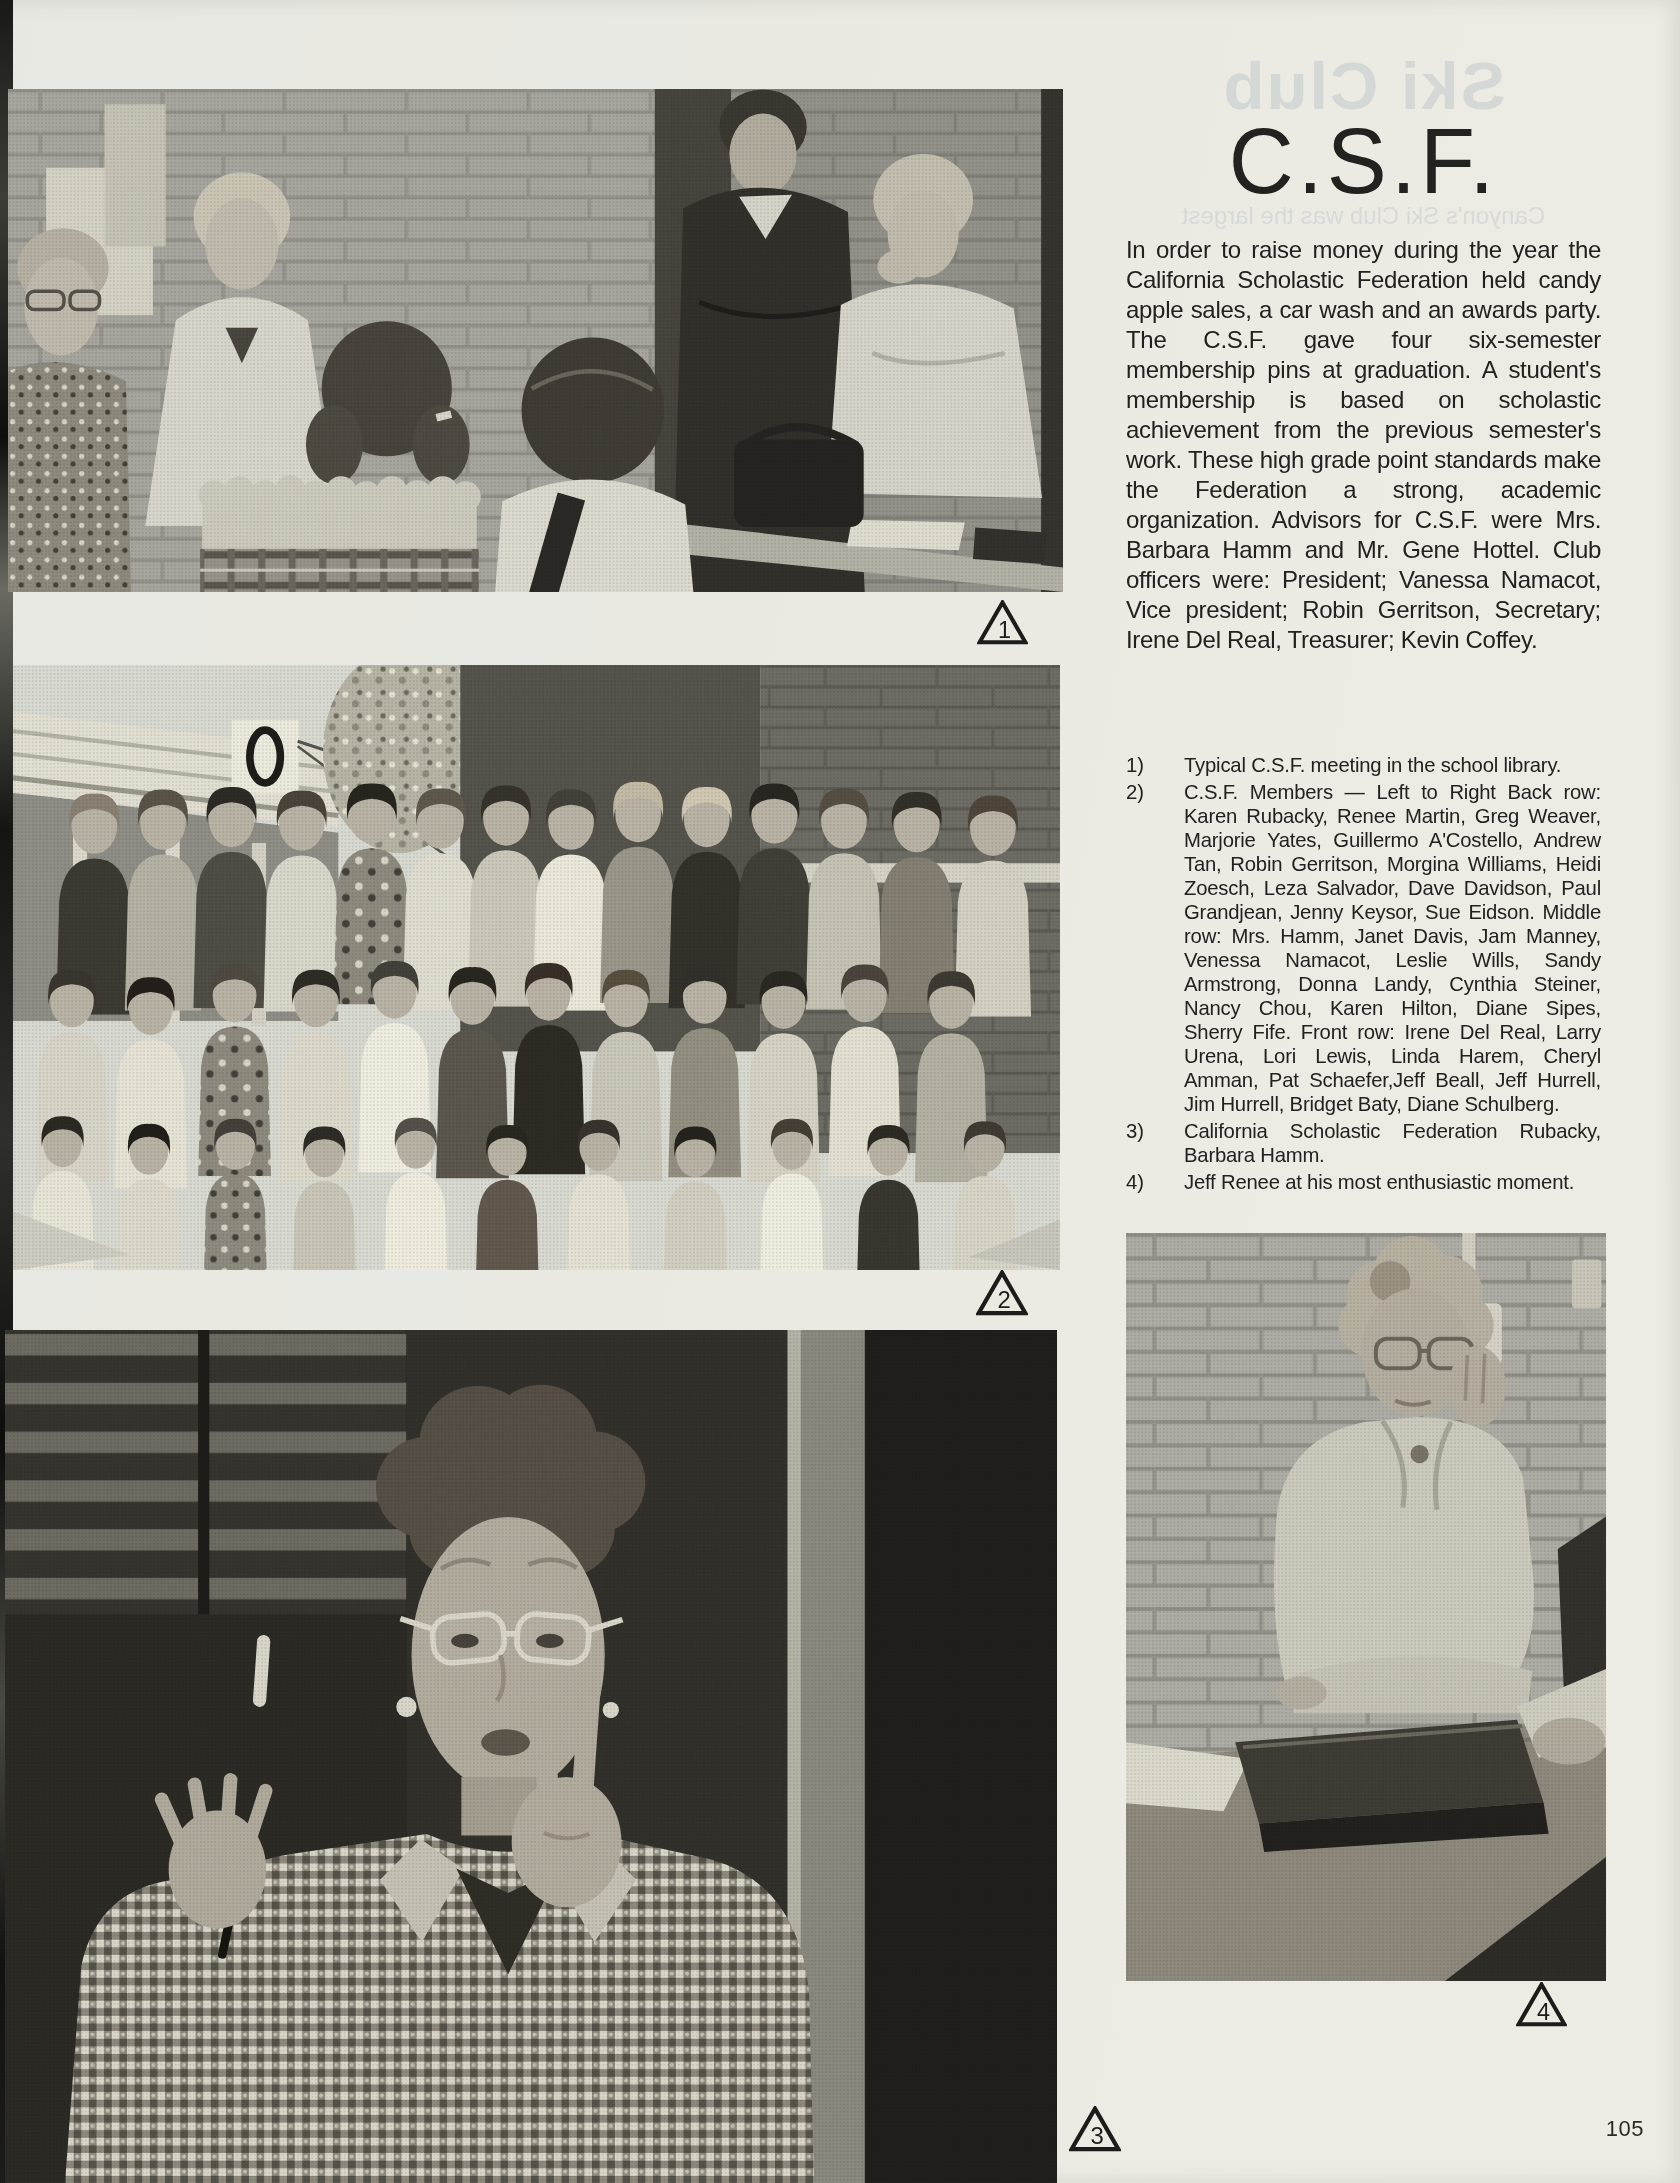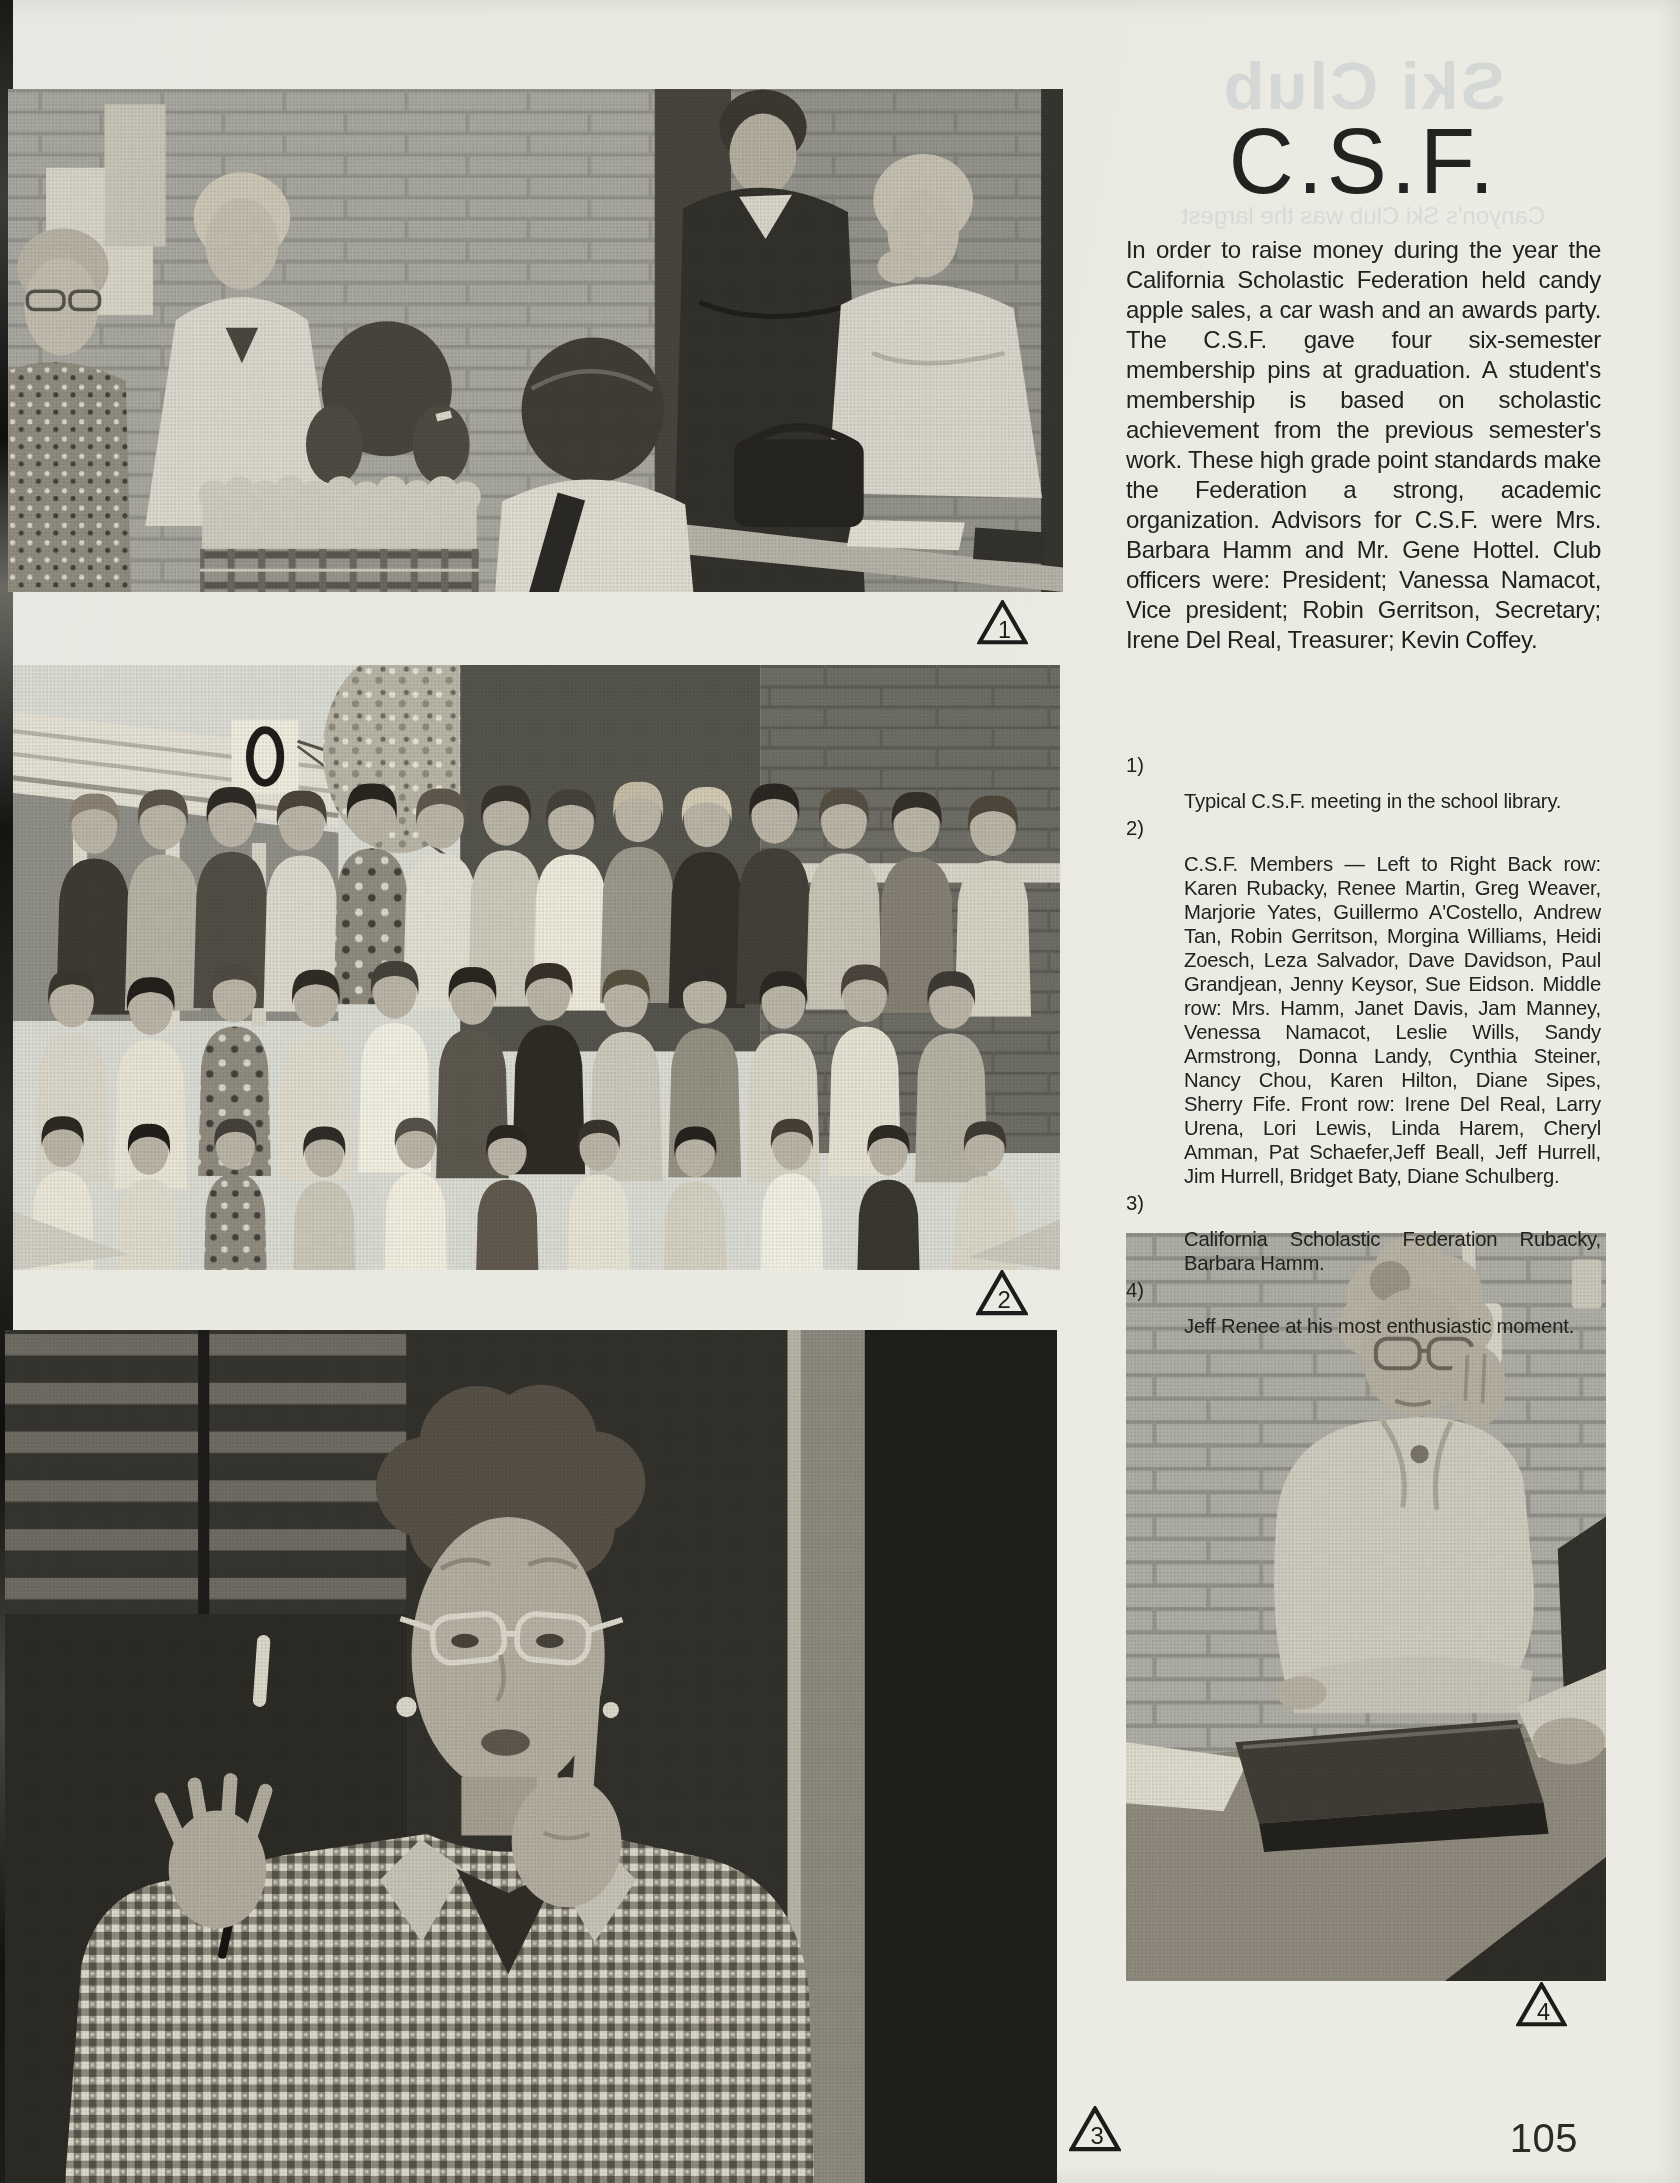--- a/index.html
+++ b/index.html
@@ -42,22 +42,22 @@
   .ghost{position:absolute;color:rgba(120,138,160,.20);transform:scaleX(-1);text-align:center;pointer-events:none;}
   .ghost-h{left:1126px;top:47px;width:475px;font-size:67px;font-weight:700;letter-spacing:2px;}
   .ghost-l{left:1113px;top:202px;width:501px;font-size:24px;color:rgba(120,138,160,.17);}
   .bodytext{
     top:235px;font-size:24px;line-height:30px;letter-spacing:-0.3px;
     text-align:justify;color:#21211f;
   }
   .captions{top:753px;}
   .cap{display:grid;grid-template-columns:58px 1fr;margin-bottom:3px;}
   .cap .n{font-size:20.3px;line-height:24px;color:#21211f;}
-  .cap .t{font-size:20.3px;line-height:24px;letter-spacing:-0.2px;text-align:justify;color:#21211f;margin-top:36px;}
-  .pagenum{position:absolute;left:1489px;top:2116px;width:89px;text-align:right;font-size:40px;letter-spacing:0.5px;color:#2a2a27;}
+  .cap .t{font-size:20.3px;line-height:24px;letter-spacing:-0.2px;text-align:justify;color:#21211f;}
+  .pagenum{position:absolute;left:1555px;top:2116px;width:89px;text-align:right;font-size:22px;letter-spacing:0.5px;color:#2a2a27;}
 </style>
 </head>
 <body>
 
 <div class="page">
 
   <div class="bind"></div>
 
   <figure class="photo p1" style="margin:0">
     <svg viewBox="0 0 2075 990" preserveAspectRatio="none">

